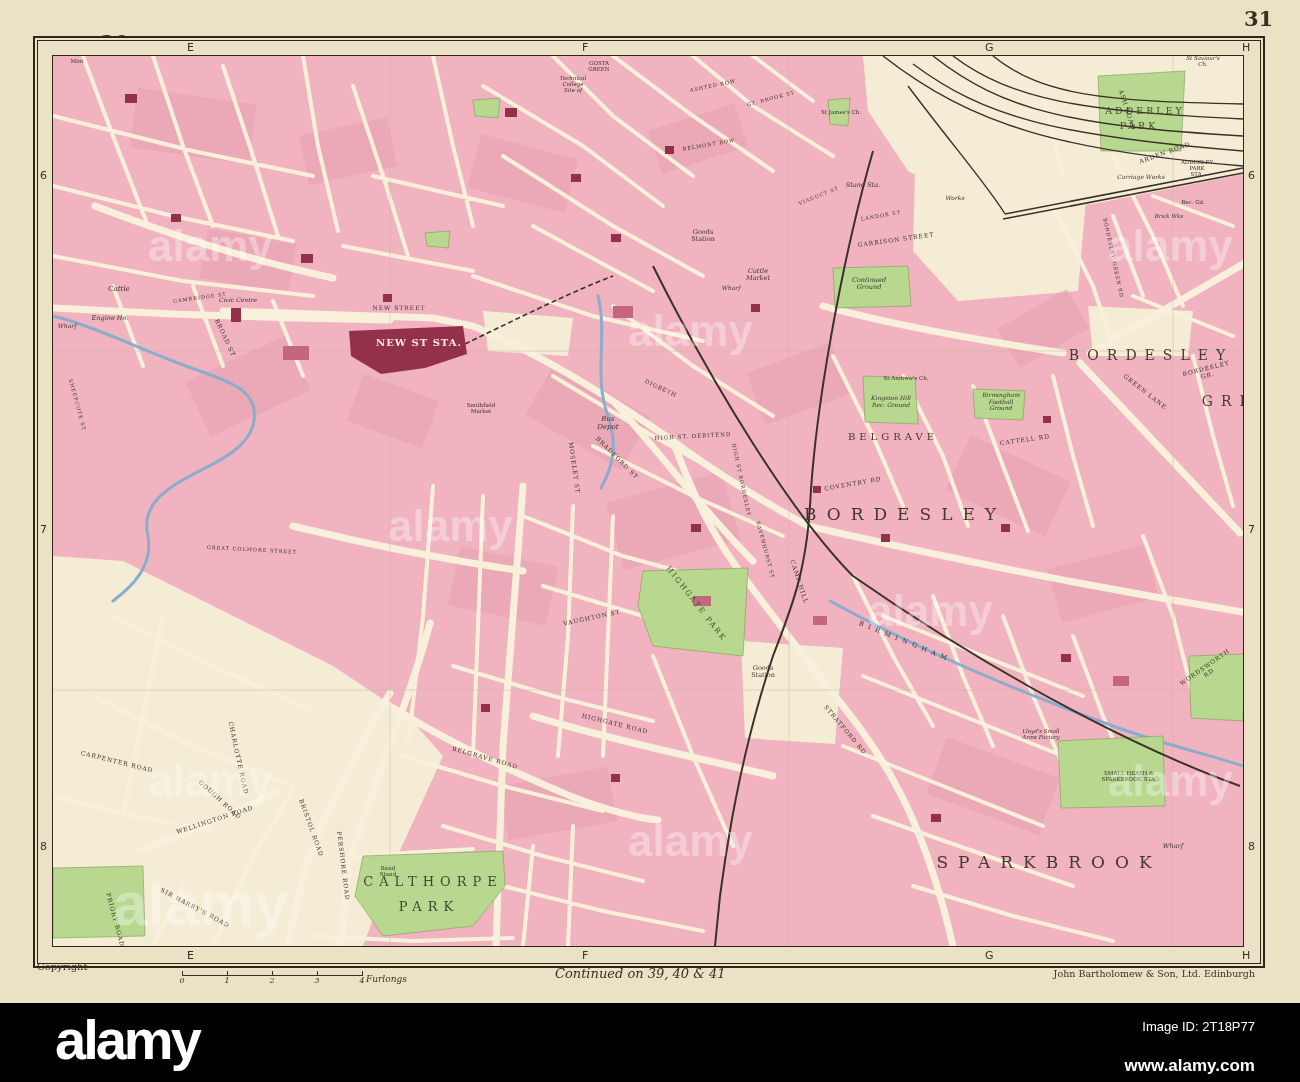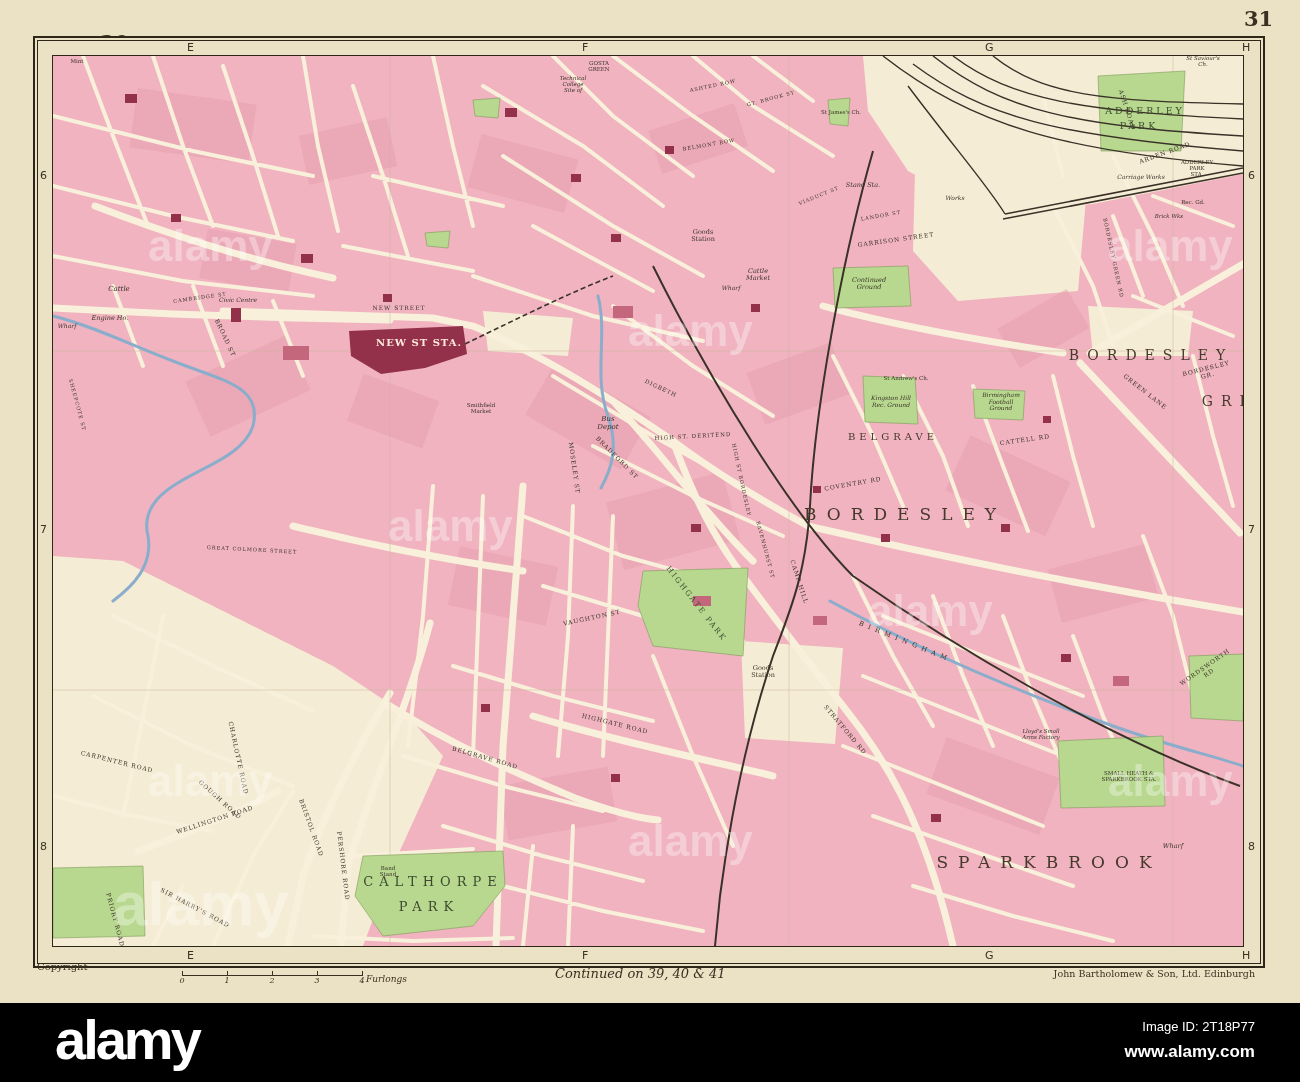--- a/index.html
+++ b/index.html
@@ -39,21 +39,21 @@
   .scalebar .rule{position:absolute;left:0;top:4px;width:180px;border-top:1px solid #3a3022;}
   .scalebar .tick{position:absolute;top:0;width:1px;height:5px;background:#3a3022;}
   .scalebar .tl{position:absolute;top:5px;font-size:8px;font-style:italic;color:#3a3022;transform:translateX(-50%);}
   .scalebar .unit{position:absolute;left:184px;top:3px;font-size:9px;font-style:italic;color:#3a3022;white-space:nowrap;}
   
   .bar{position:absolute;left:0;top:1003px;width:1300px;height:79px;background:var(--bar_black);
        font-family:"Liberation Sans",sans-serif;color:#fff;}
   .bar .logo{position:absolute;left:55px;top:4px;font-size:56px;font-weight:bold;letter-spacing:-3px;}
   .bar .rt{position:absolute;right:45px;top:16px;text-align:right;}
   .bar .iid{font-size:13px;font-weight:normal;}
-  .bar .url{font-size:17px;font-weight:bold;margin-top:8px;}
+  .bar .url{font-size:17px;font-weight:bold;margin-top:22px;}
 </style>
 </head>
 <body>
 
 <div class="page">
 
   <div class="corner-no" style="left:100px;top:7px;margin-top:23px;">30</div>
   <div class="corner-no" style="left:1244px;top:6px;">31</div>
 
   <div class="frame">

